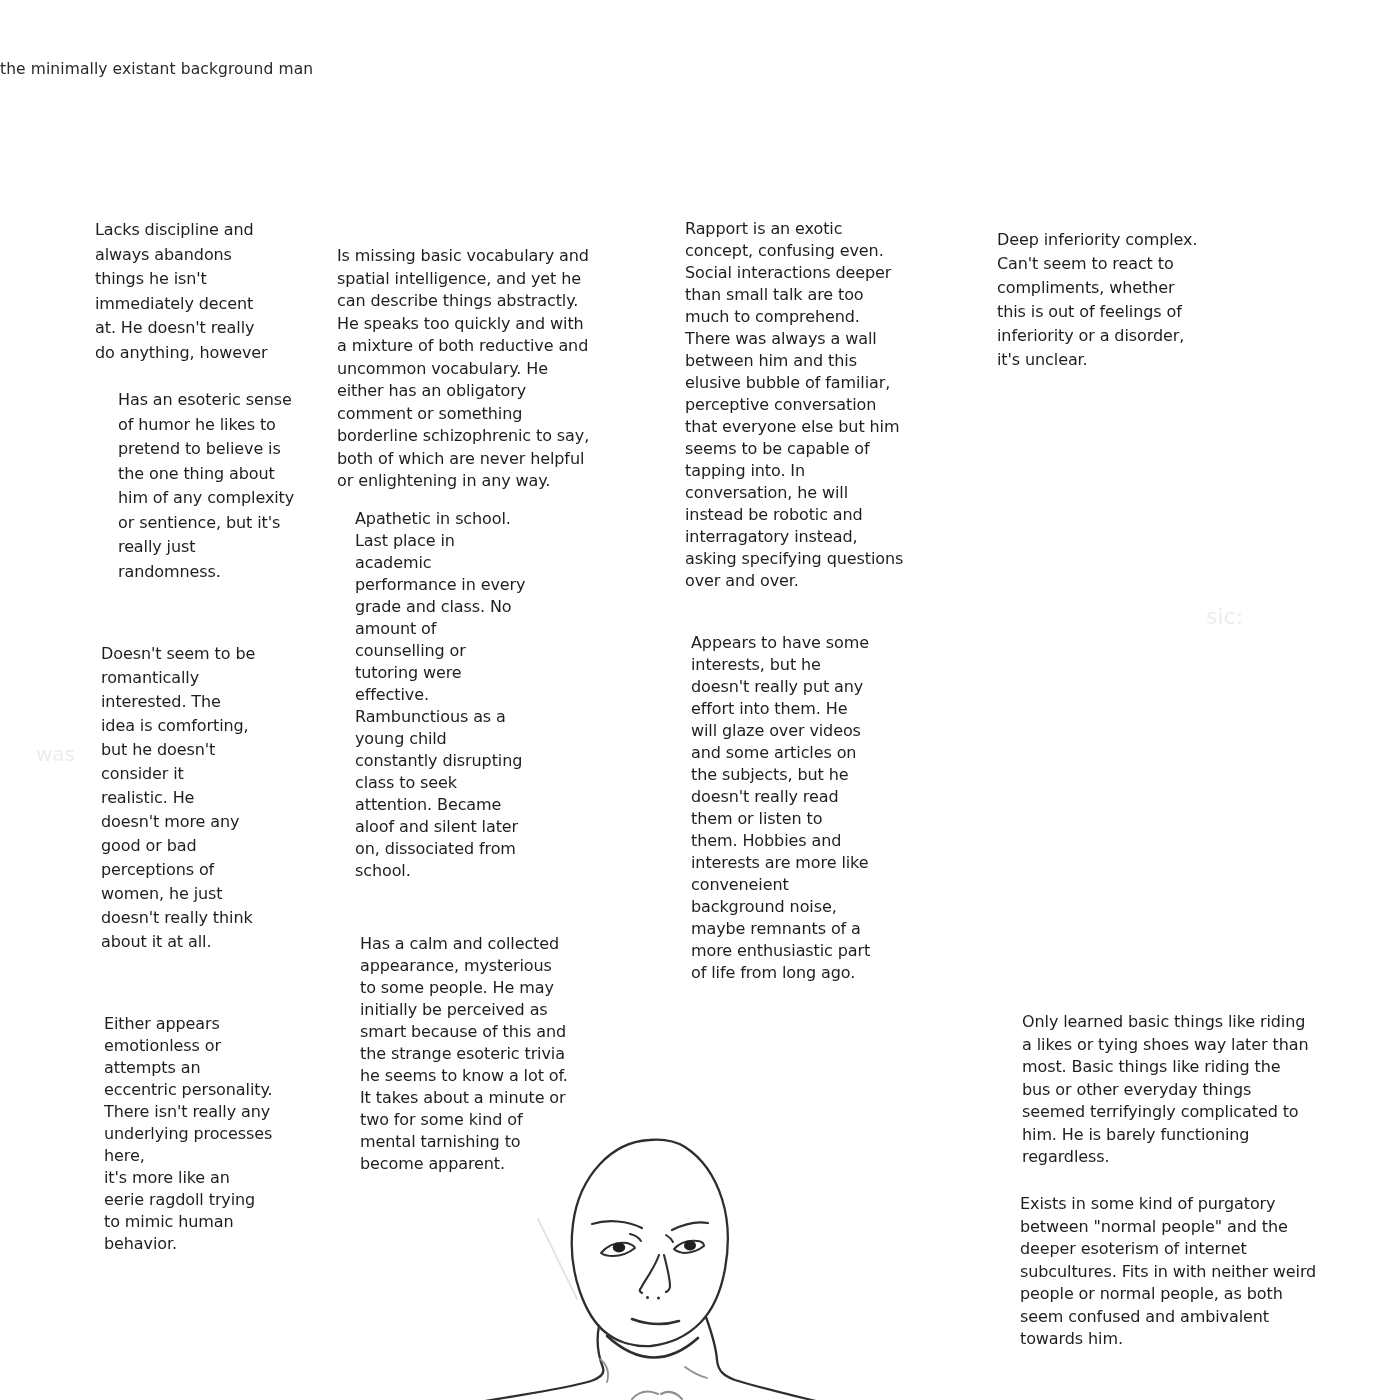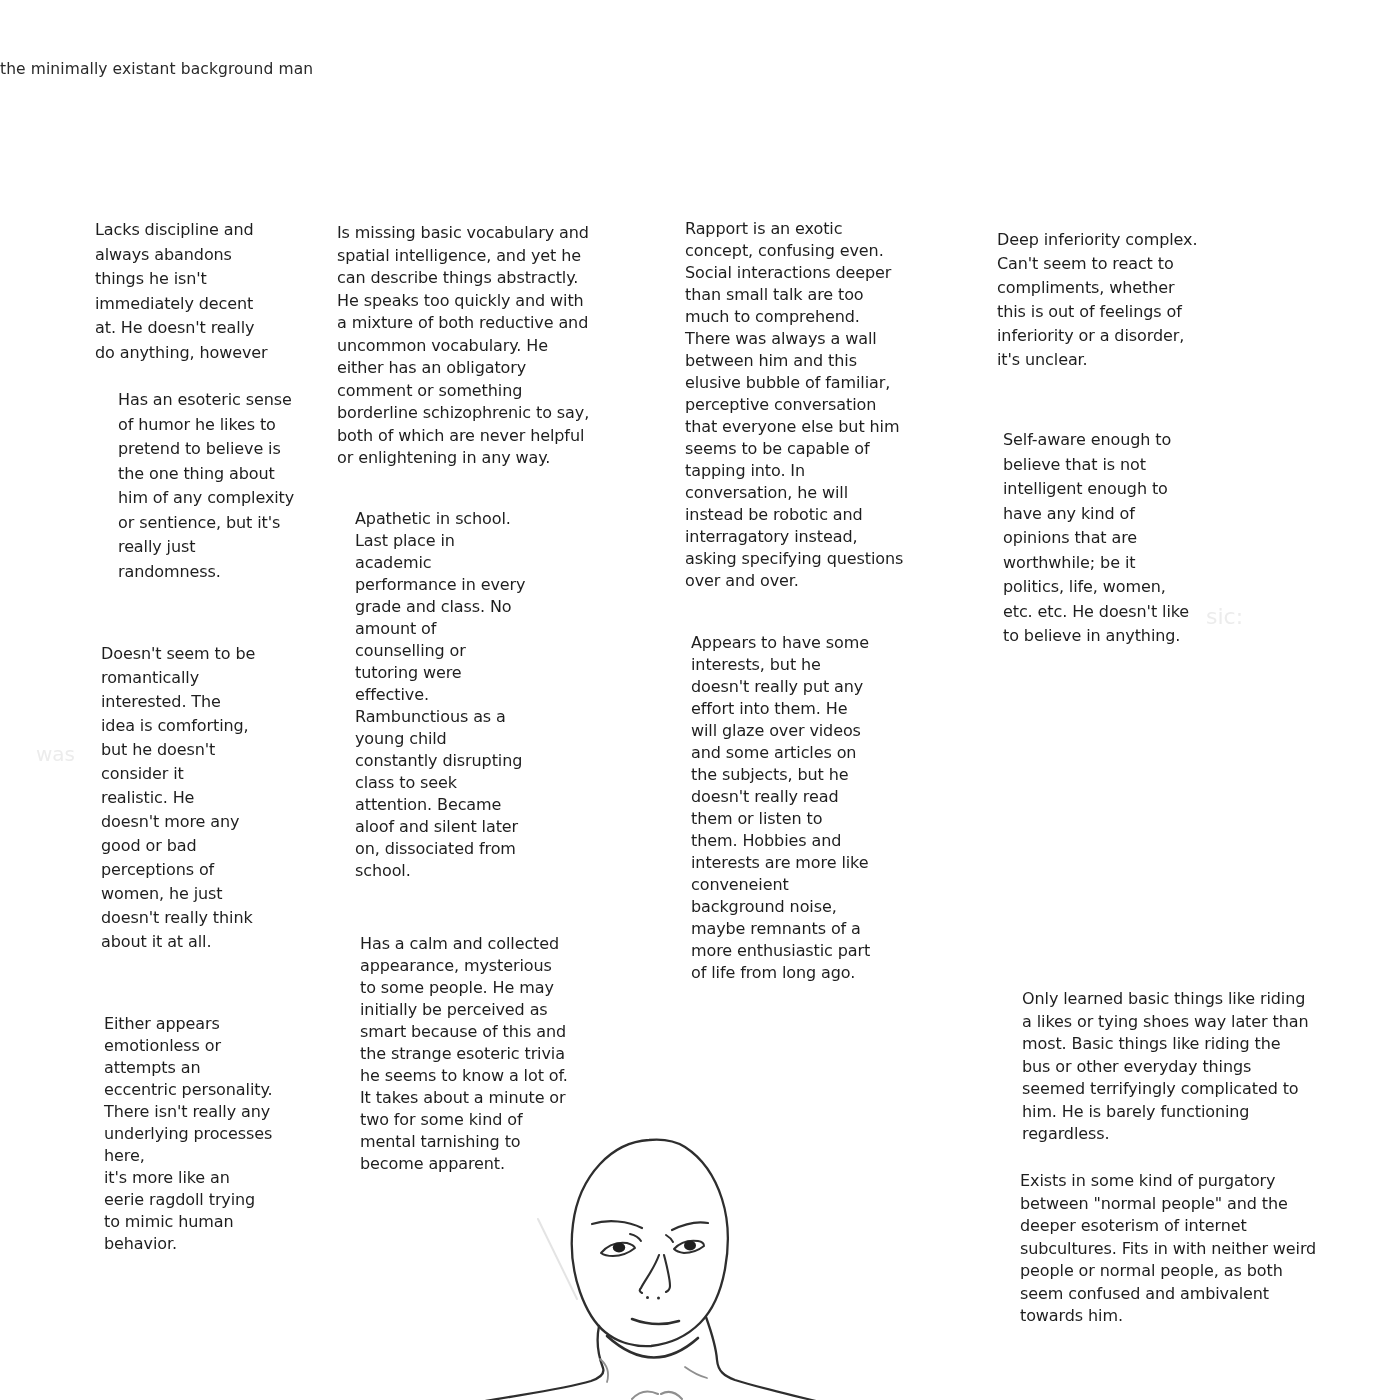--- a/index.html
+++ b/index.html
@@ -11,21 +11,21 @@
   }
   .title {
     position:absolute; top:60px; left:0; width:1380px;
     text-align:left; font-size:15.5px; color:#2a2a2a; letter-spacing:0.1px;
   }
   .tb {
     position:absolute; white-space:pre; font-size:16px;
     color:#1e1e1e; letter-spacing:-0.1px;
   }
   .lh22   { line-height:22px; }
-  .lh22_5 { line-height:22.5px; }
+  .lh22_5 { line-height:22.5px;margin-top:23px; }
   .lh24   { line-height:24px; }
   .lh24_5 { line-height:24.5px; }
 
   .b1  { left:95px;   top:218px;  }
   .b2  { left:98px;   top:388px;margin-left:20px;  }
   .b3  { left:101px;  top:642px;  }
   .b4  { left:104px;  top:1013px; }
   .b5  { left:337px;  top:222px;  }
   .b6  { left:355px;  top:508px;  }
   .b7  { left:360px;  top:933px;  }
@@ -162,29 +162,20 @@
 background noise,
 maybe remnants of a
 more enthusiastic part
 of life from long ago.</div>
   <div class="tb b10 lh24">Deep inferiority complex.
 Can't seem to react to
 compliments, whether
 this is out of feelings of
 inferiority or a disorder,
 it's unclear.</div>
-  <div class="tb b11 lh24_5">Self-aware enough to
-believe that is not
-intelligent enough to
-have any kind of
-opinions that are
-worthwhile; be it
-politics, life, women,
-etc. etc. He doesn't like
-to believe in anything.</div>
   <div class="tb b13 lh22_5">Only learned basic things like riding
 a likes or tying shoes way later than
 most. Basic things like riding the
 bus or other everyday things
 seemed terrifyingly complicated to
 him. He is barely functioning
 regardless.</div>
   <div class="tb b14 lh22_5">Exists in some kind of purgatory
 between "normal people" and the
 deeper esoterism of internet

